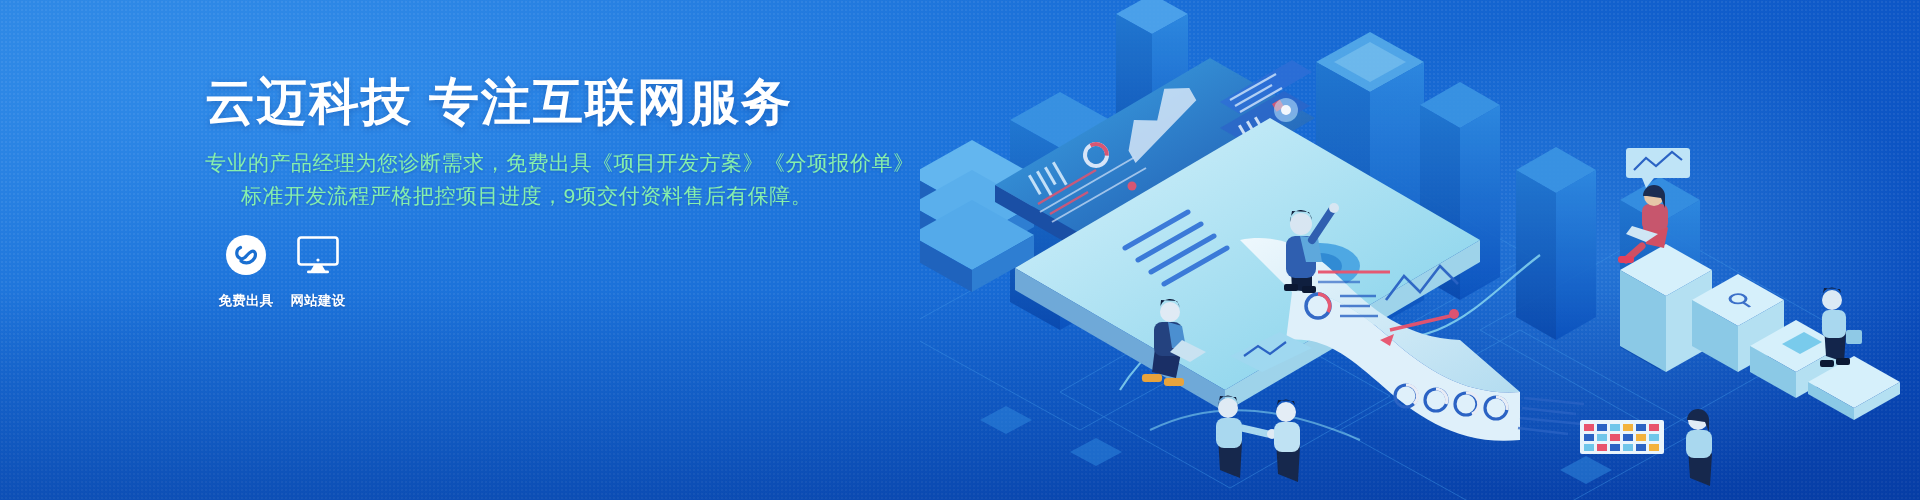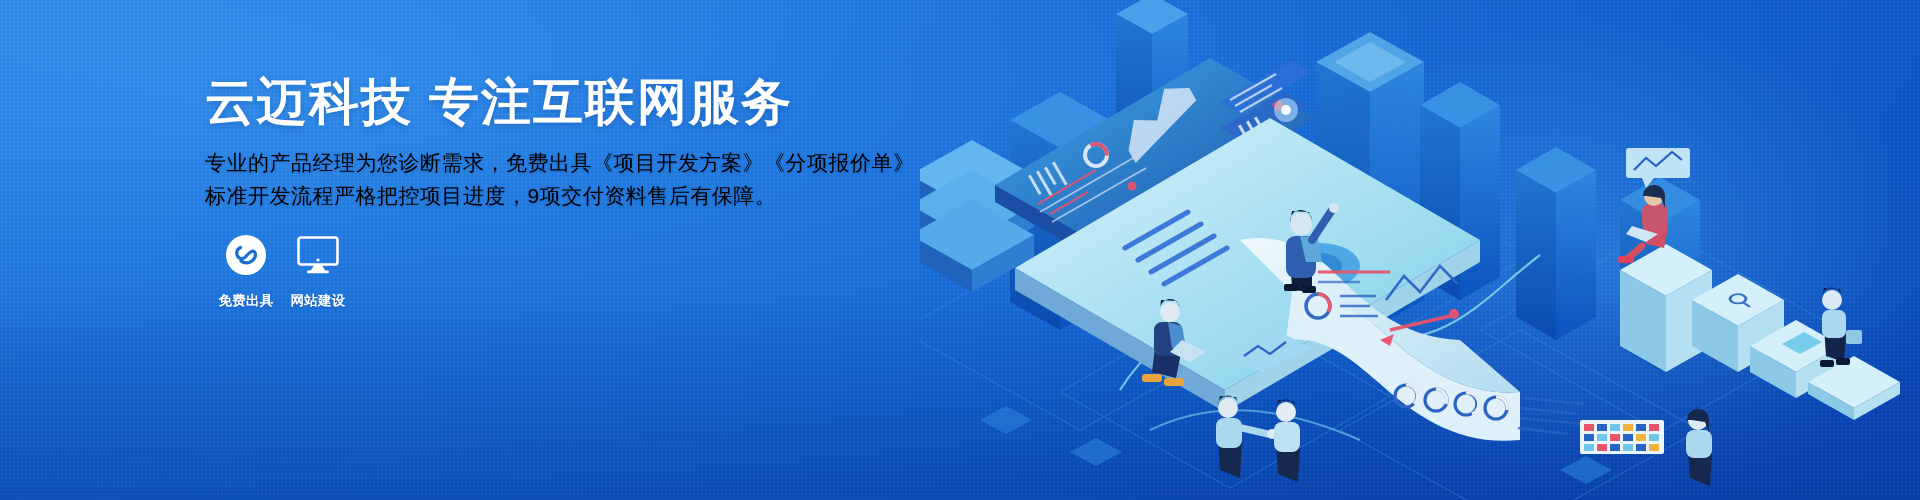--- a/index.html
+++ b/index.html
@@ -69,30 +69,30 @@
     font-weight: bold;
     letter-spacing: 2px;
     line-height: 1.15;
     white-space: nowrap;
     text-shadow: 0 2px 6px rgba(2,40,110,0.28);
   }
   .subline {
     position: absolute;
     left: 0;
     margin: 0;
-    color: #000000;
+    color: #86efac;
     font-size: 21px;
     font-weight: normal;
     letter-spacing: .5px;
     line-height: 1.5;
     white-space: nowrap;
     text-shadow: 0 1px 3px rgba(2,40,110,0.25);
   }
   .subline.l1 { top: 147px; }
-  .subline.l2 { top: 180px; }
+  .subline.l2 { top: 180px; margin-left: 36px; }
 
   
   .services {
     position: absolute;
     left: 5px;
     top: 232px;
     display: flex;
     align-items: flex-start;
   }
   .service {

